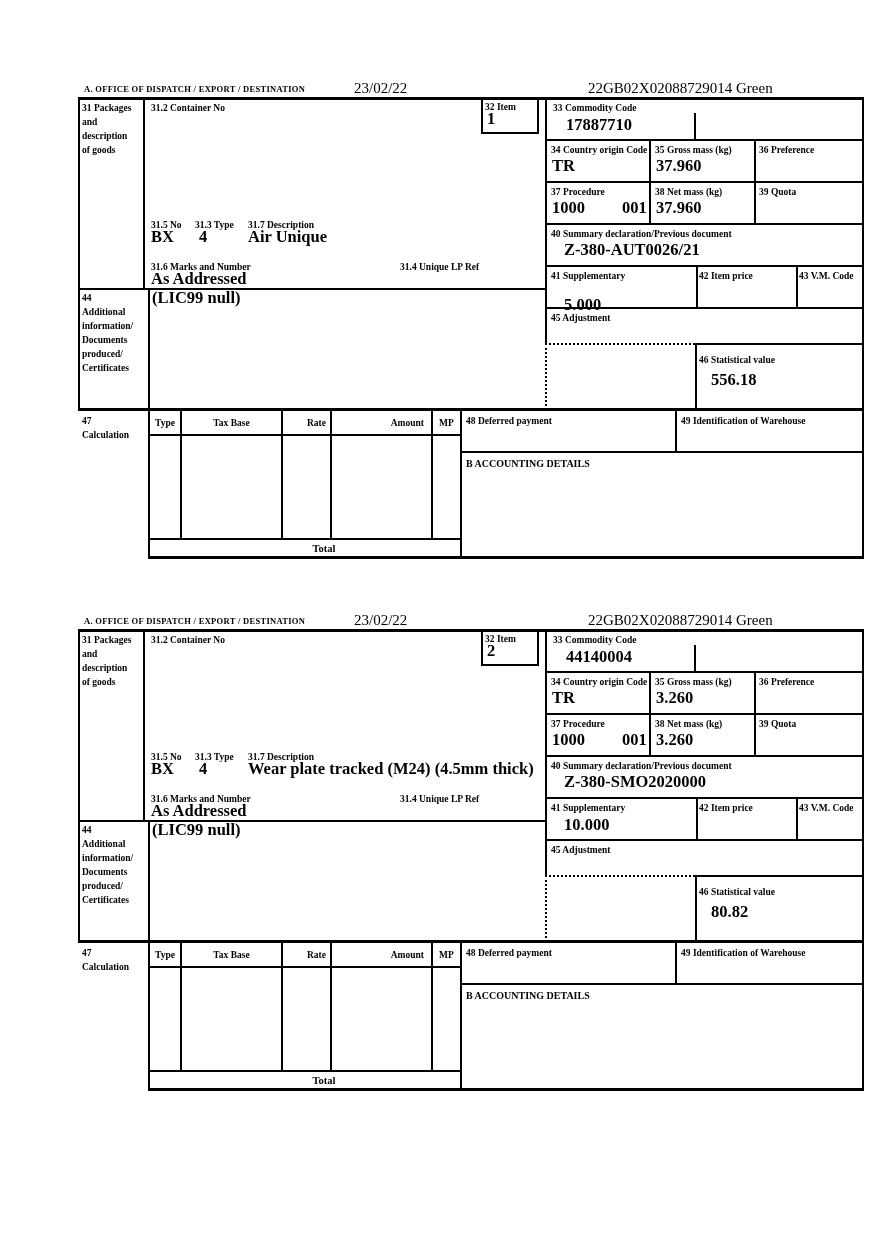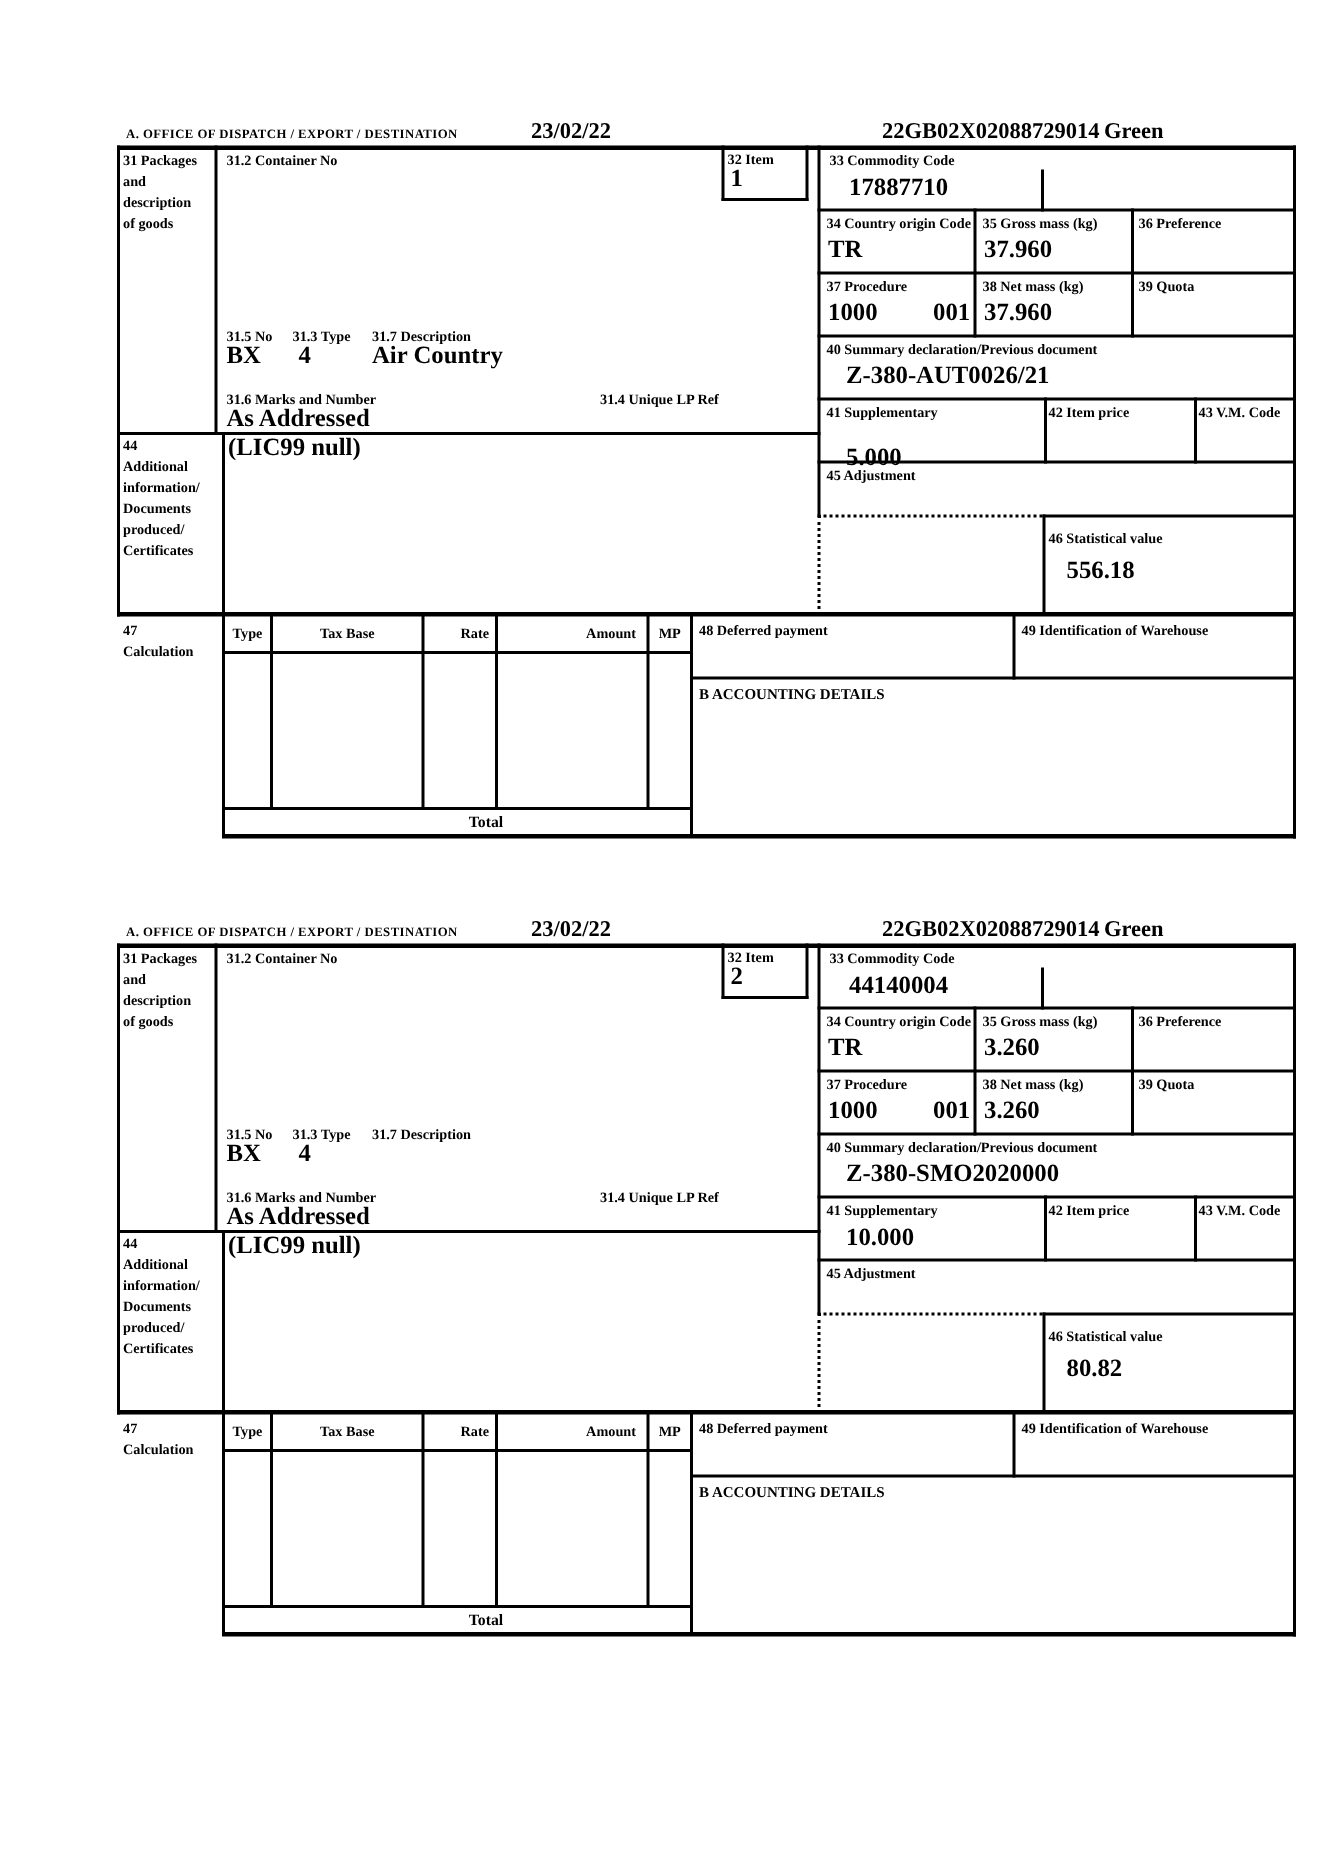--- a/index.html
+++ b/index.html
@@ -6,21 +6,21 @@
   .page{position:relative;width:882px;height:1250px;background:#fff;overflow:hidden;
         font-family:"Liberation Serif","DejaVu Serif",serif;color:#000;}
   .section{position:absolute;left:78px;width:786px;height:482px;}
   .s1{top:80px;} .s2{top:612px;}
   .ln{position:absolute;background:#000;}
   .dh{position:absolute;height:0;border-top:2px dotted #000;}
   .dv{position:absolute;width:0;border-left:2px dotted #000;}
   .lbl{position:absolute;font-weight:bold;font-size:9.5px;line-height:14px;white-space:pre-line;}
   .val{position:absolute;font-weight:bold;font-size:16.5px;line-height:17px;white-space:nowrap;}
   .hdr-sm{position:absolute;font-weight:bold;font-size:8.5px;letter-spacing:.3px;white-space:nowrap;}
-  .hdr-lg{position:absolute;font-weight:bold;font-size:15px;white-space:nowrap;}
+  .hdr-lg{position:absolute;font-weight:normal;font-size:15px;white-space:nowrap;}
   .ctr{text-align:center;} .rgt{text-align:right;}
 </style>
 </head>
 <body>
 
 <div class="page">
 
   <div class="section s1">
     <div class="hdr-sm" style="left:6px;top:4px">A.  OFFICE OF DISPATCH / EXPORT / DESTINATION</div>
     <div class="hdr-lg" style="left:276px;top:0">23/02/22</div>
@@ -91,21 +91,21 @@
     <div class="lbl" style="left:621px;top:189px">42 Item price</div>
     <div class="lbl" style="left:721px;top:189px">43 V.M. Code</div>
     <div class="lbl" style="left:473px;top:231px">45 Adjustment</div>
     <div class="lbl" style="left:621px;top:273px">46 Statistical value</div>
     <div class="val" style="left:633px;top:291px">556.18</div>
     <div class="lbl" style="left:73px;top:138px">31.5 No</div>
     <div class="lbl" style="left:117px;top:138px">31.3 Type</div>
     <div class="lbl" style="left:170px;top:138px">31.7 Description</div>
     <div class="val" style="left:73px;top:148px">BX</div>
     <div class="val" style="left:121px;top:148px">4</div>
-    <div class="val" style="left:170px;top:148px">Air Country</div>
+    <div class="val" style="left:170px;top:148px">Air Unique</div>
     <div class="lbl" style="left:73px;top:180px">31.6 Marks and Number</div>
     <div class="lbl" style="left:322px;top:180px">31.4 Unique LP Ref</div>
     <div class="val" style="left:73px;top:190px">As Addressed</div>
     <div class="lbl" style="left:4px;top:211px;width:66px">44
 Additional
 information/
 Documents
 produced/
 Certificates</div>
     <div class="val" style="left:74px;top:209px">(LIC99 null)</div>
@@ -192,20 +192,21 @@
     <div class="lbl" style="left:621px;top:189px">42 Item price</div>
     <div class="lbl" style="left:721px;top:189px">43 V.M. Code</div>
     <div class="lbl" style="left:473px;top:231px">45 Adjustment</div>
     <div class="lbl" style="left:621px;top:273px">46 Statistical value</div>
     <div class="val" style="left:633px;top:291px">80.82</div>
     <div class="lbl" style="left:73px;top:138px">31.5 No</div>
     <div class="lbl" style="left:117px;top:138px">31.3 Type</div>
     <div class="lbl" style="left:170px;top:138px">31.7 Description</div>
     <div class="val" style="left:73px;top:148px">BX</div>
     <div class="val" style="left:121px;top:148px">4</div>
+    <div class="val" style="left:170px;top:148px">Wear plate tracked (M24) (4.5mm thick)</div>
     <div class="lbl" style="left:73px;top:180px">31.6 Marks and Number</div>
     <div class="lbl" style="left:322px;top:180px">31.4 Unique LP Ref</div>
     <div class="val" style="left:73px;top:190px">As Addressed</div>
     <div class="lbl" style="left:4px;top:211px;width:66px">44
 Additional
 information/
 Documents
 produced/
 Certificates</div>
     <div class="val" style="left:74px;top:209px">(LIC99 null)</div>

